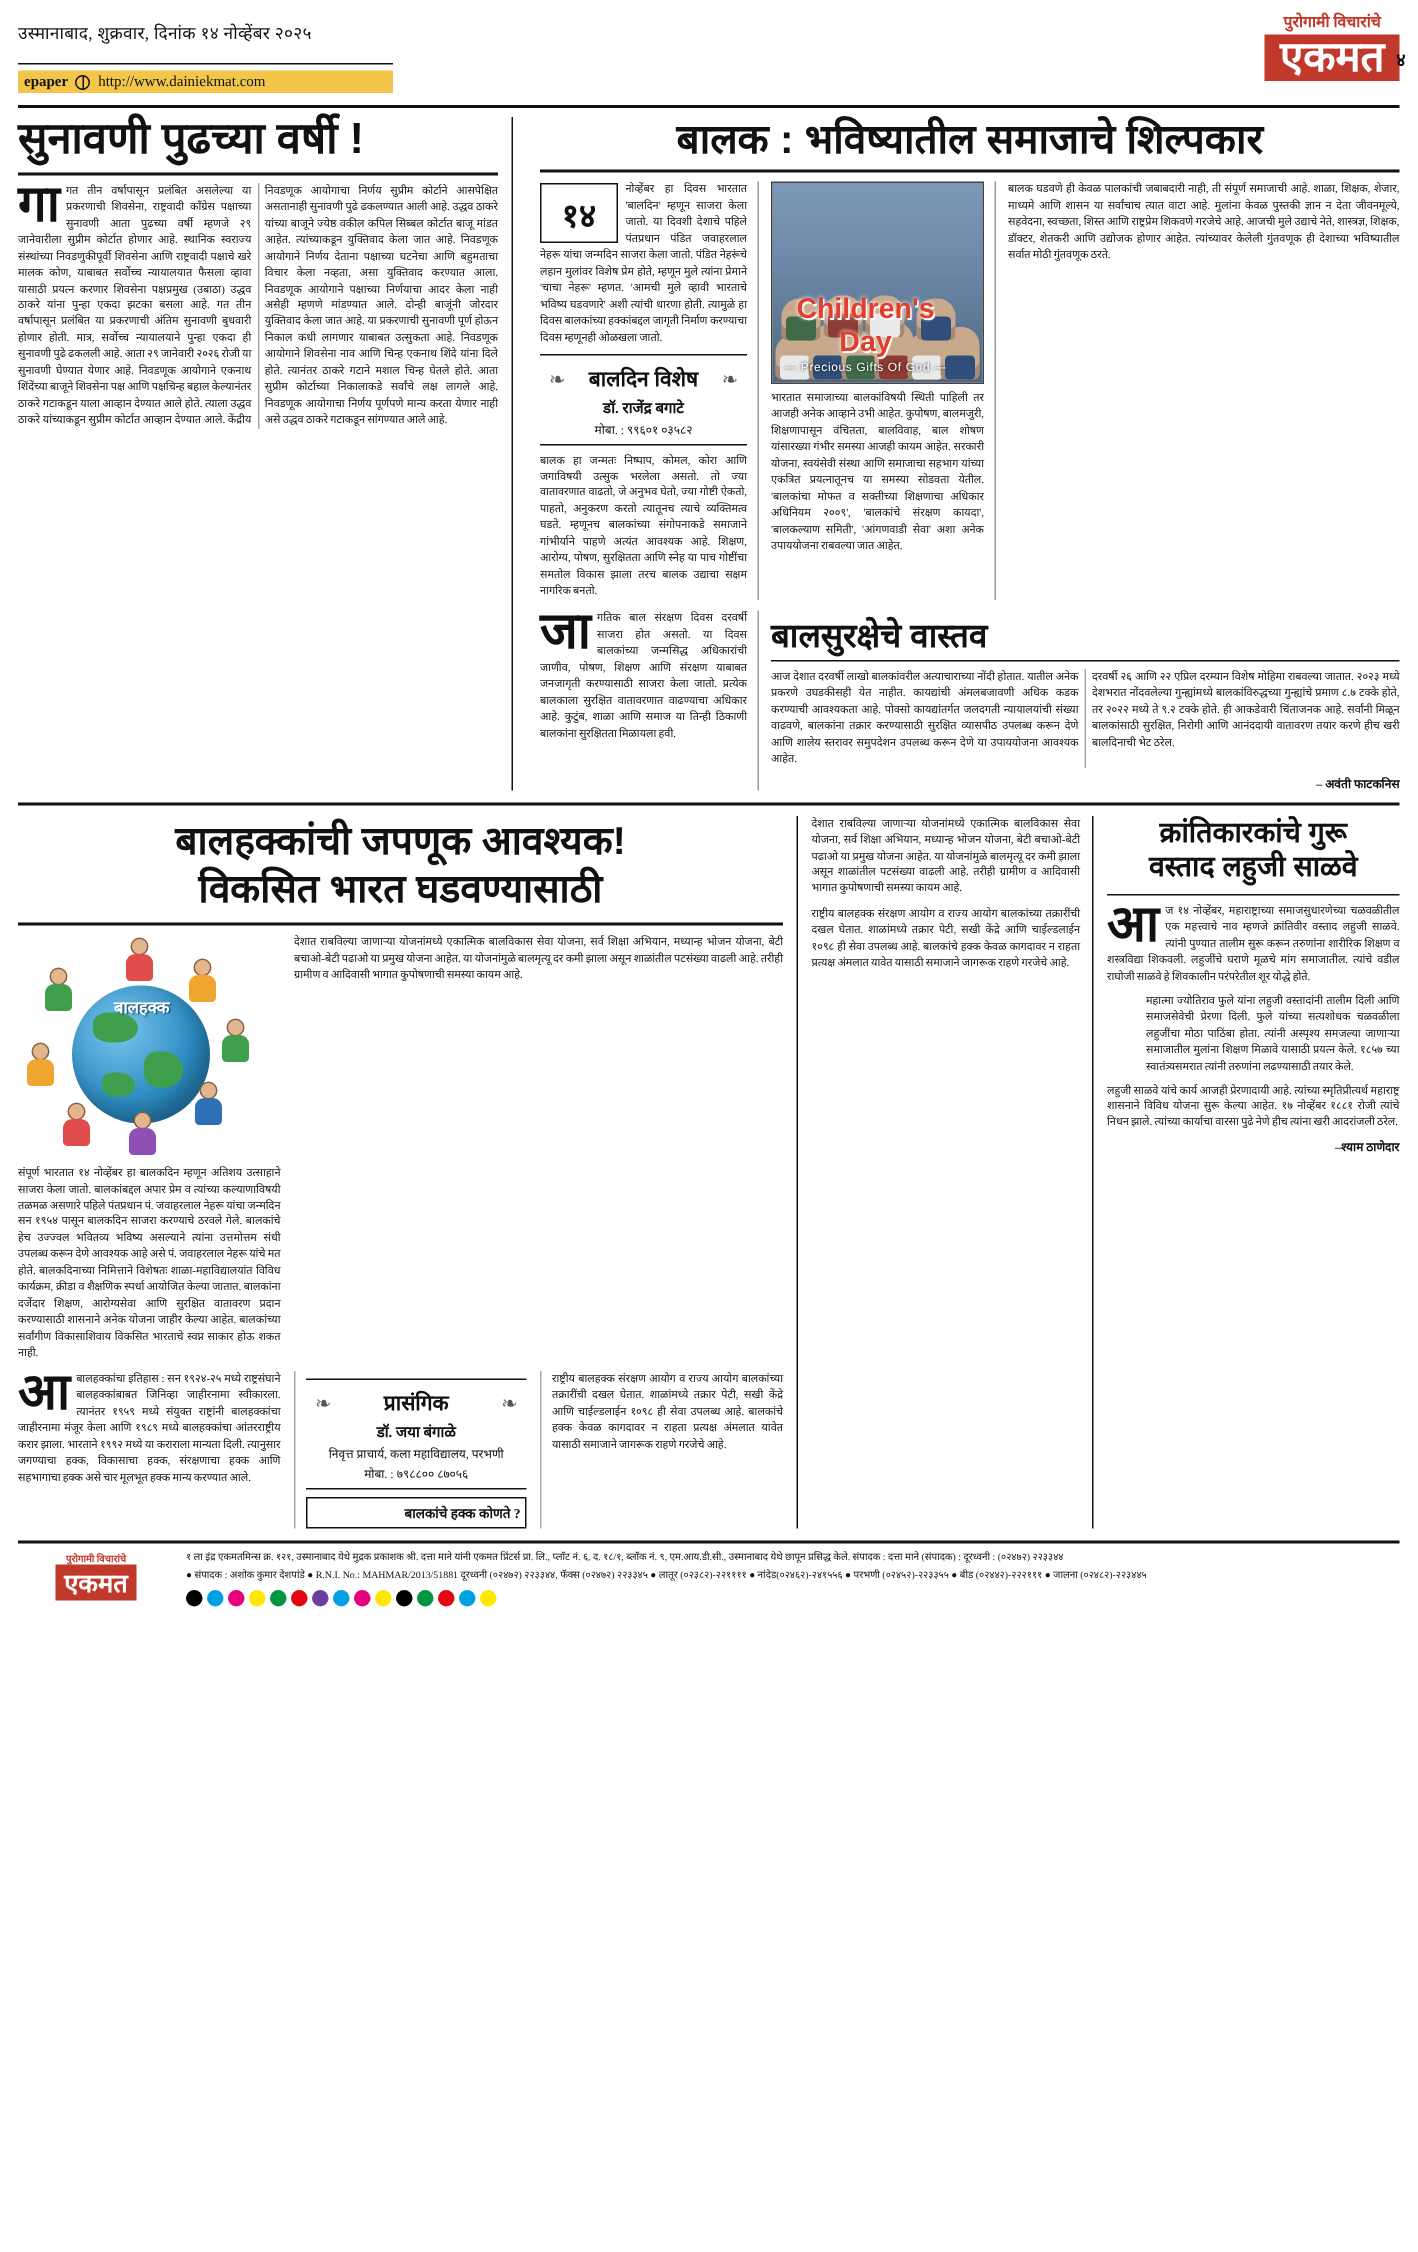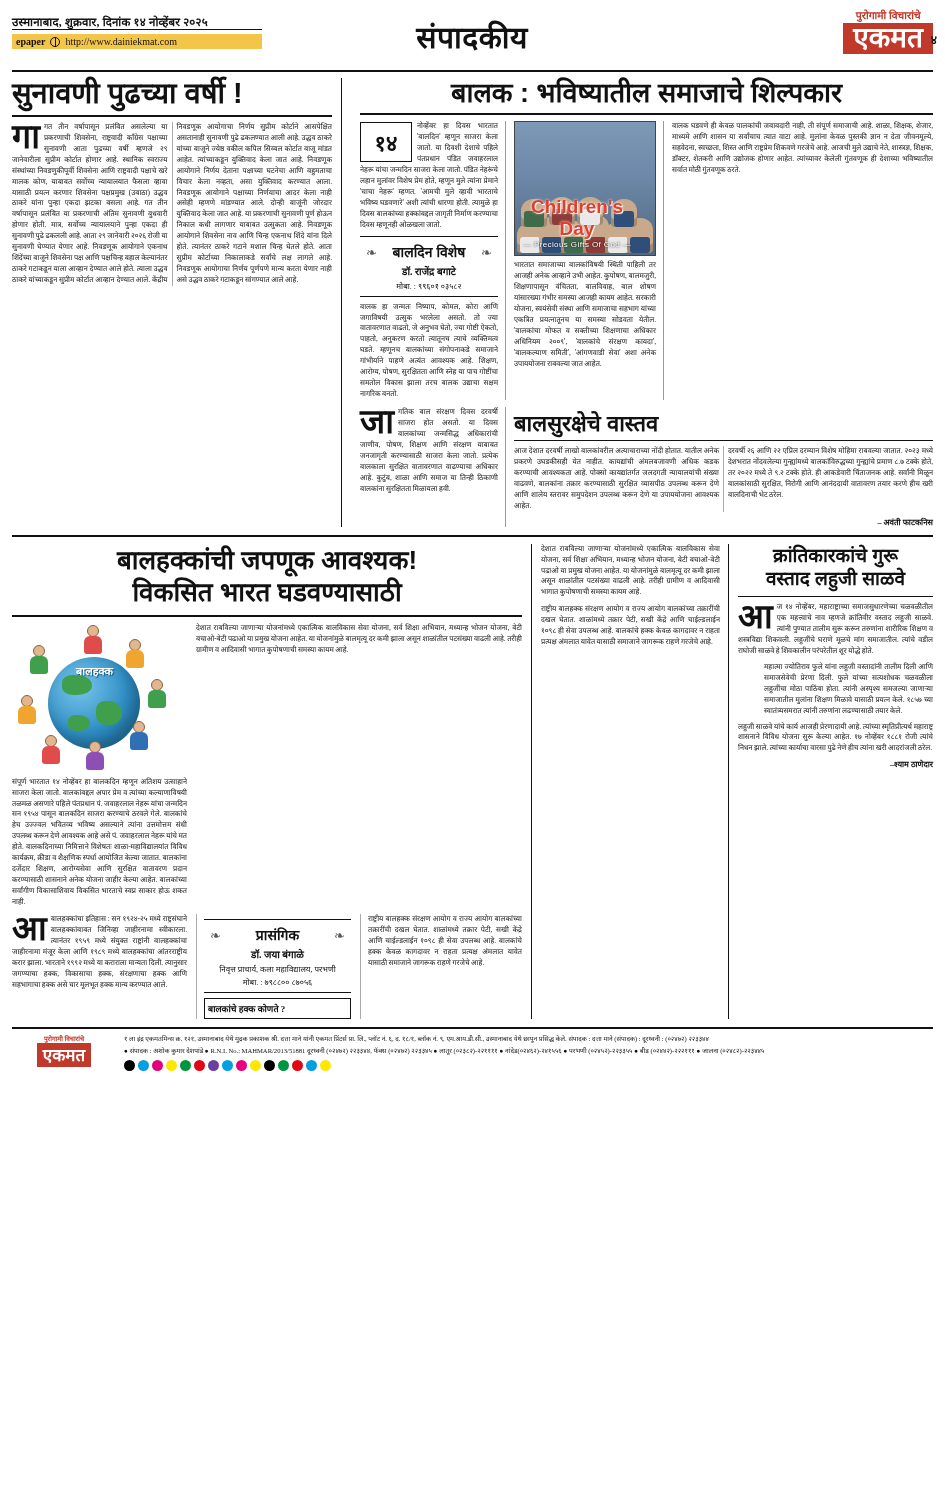--- a/index.html
+++ b/index.html
@@ -10,22 +10,22 @@
     font-family: "Liberation Serif", serif;
     color: #111;
     overflow: hidden;
   }
   .page { position: relative; width: 945px; height: 1501px; padding: 10px 12px; }
 
   
   .masthead { position: relative; height: 62px; border-bottom: 2px solid #111; }
   .mast-left { position: absolute; left: 0; top: 4px; width: 250px; }
   .mast-left .dateline {
-    font-size: 11.5px; letter-spacing: .2px; padding-bottom: 0;
-    border-bottom: 1px solid #111; white-space: nowrap; font-weight: bold;
+    font-size: 11.5px; letter-spacing: .2px; padding-bottom: 13px;
+    border-bottom: 1px solid #111; white-space: nowrap;
   }
   .mast-left .epaper {
     margin-top: 4px; background: #f3c64a; color: #111; font-size: 10px;
     display: flex; align-items: center; gap: 5px; padding: 2px 4px; width: 100%;
   }
   .mast-left .epaper .ep-label { font-weight: bold; }
   .mast-left .epaper .globe {
     display:inline-block; width: 10px; height: 10px; border-radius: 50%;
     border: 1.2px solid #111; position: relative;
   }
@@ -182,21 +182,21 @@
   .ring-kid .head {
     position:absolute; left:5px; top:0; width:12px; height:12px; border-radius:50%;
     background:#e2b68f; border:1px solid #8a5f3d;
   }
   .ring-kid .body {
     position:absolute; left:2px; top:11px; width:18px; height:18px; border-radius:6px 6px 3px 3px;
   }
 
   .prasangik { border-top: 1px solid #111; border-bottom: 1px solid #111; }
   .qbox {
-    border: 1px solid #111; text-align: left; font-weight: bold; font-size: 9px;
+    border: 1px solid #111; text-align: right; font-weight: bold; font-size: 9px;
     padding: 3px; margin-top: 5px;
   }
 
   
   .footer { margin-top: 8px; border-top: 2px solid #111; padding-top: 5px; display:flex; gap:8px; }
   .footer-logo { width: 104px; text-align: center; }
   .footer-logo .fl-tag { font-size: 6.5px; color:#c0392b; font-weight:bold; }
   .footer-logo .fl-main {
     background:#c0392b; color:#fff; font-family:"Liberation Sans", sans-serif;
     font-weight:bold; font-size:17px; padding: 0 6px 1px; display:inline-block;
@@ -213,21 +213,20 @@
 
   <div class="masthead">
     <div class="mast-left">
       <div class="dateline">उस्मानाबाद, शुक्रवार, दिनांक १४ नोव्हेंबर २०२५</div>
       <div class="epaper">
         <span class="ep-label">epaper</span>
         <span class="globe"></span>
         <span>http://www.dainiekmat.com</span>
       </div>
     </div>
-    <div class="mast-center">संपादकीय</div>
     <div class="mast-right">
       <div class="logo-wrap">
         <div class="logo-tag">पुरोगामी विचारांचे</div>
         <div class="logo-main">एकमत</div>
       </div>
       <div class="page-no">४</div>
     </div>
   </div>
 
   <div class="top-area">

